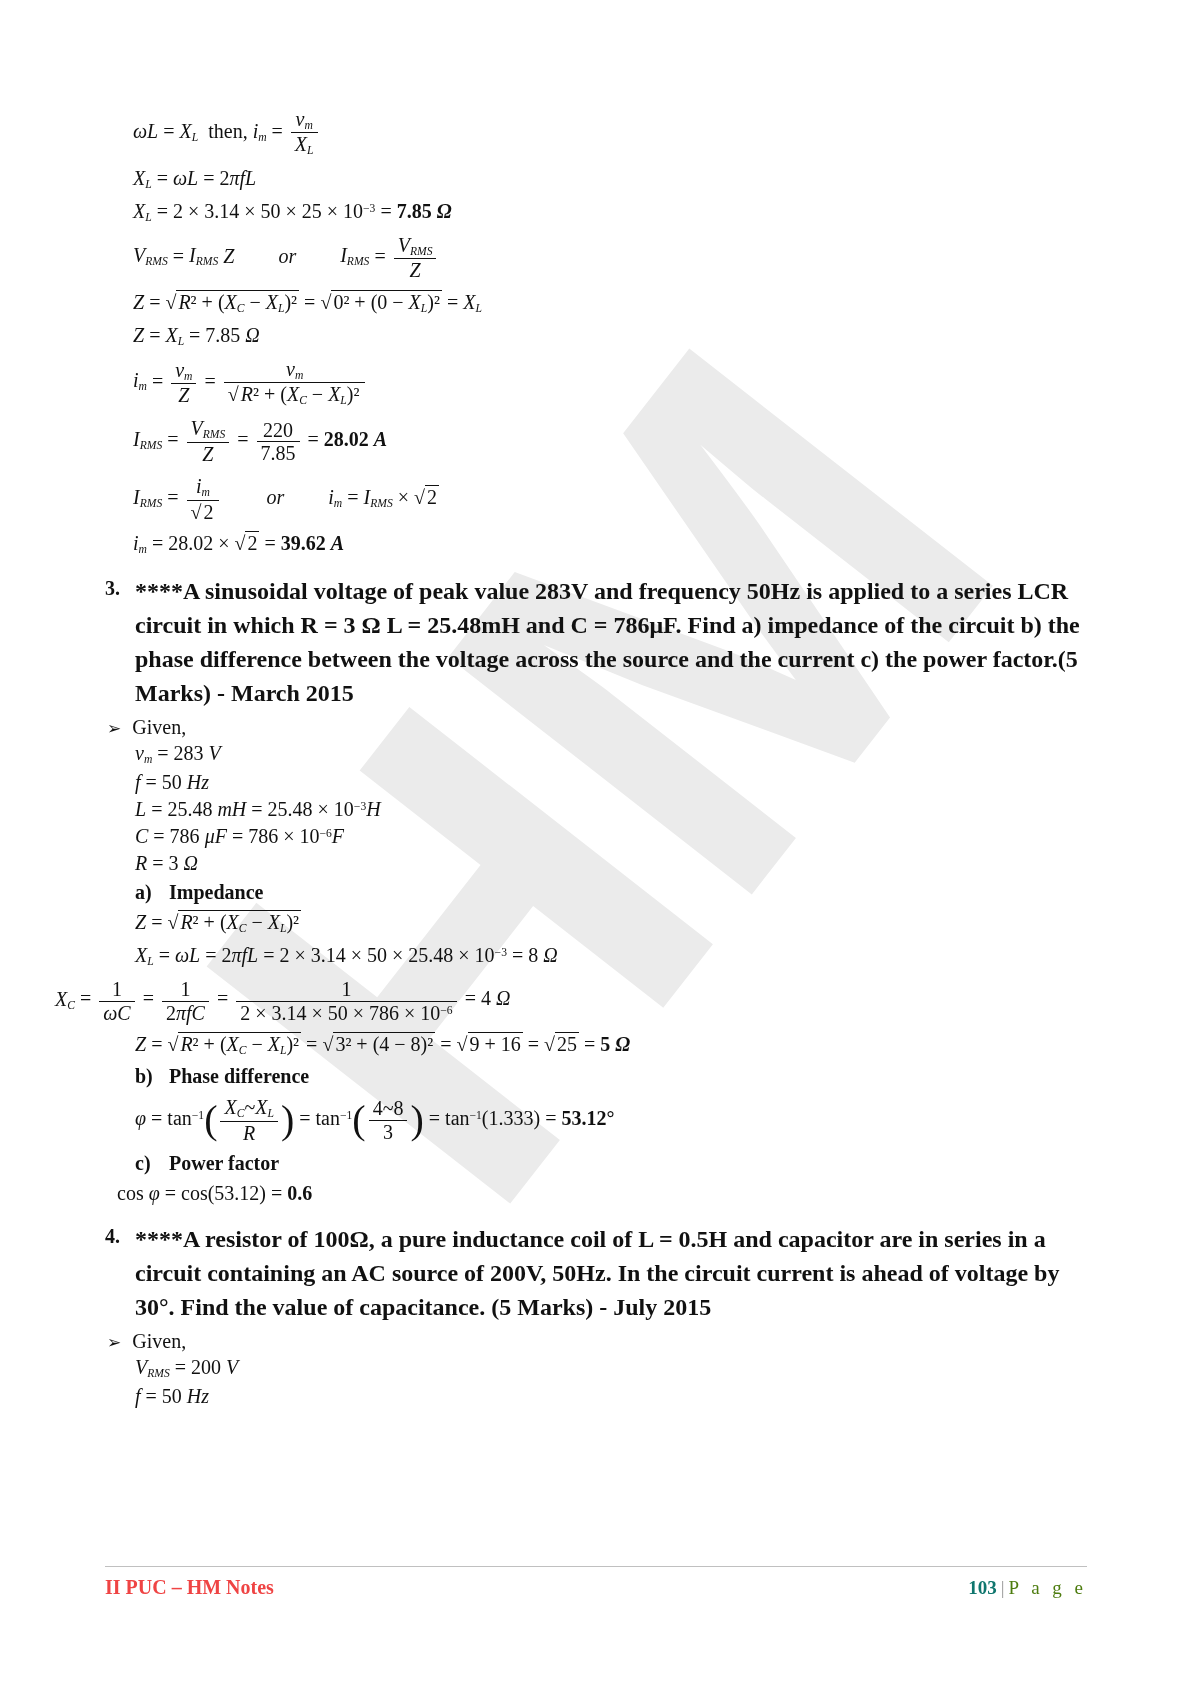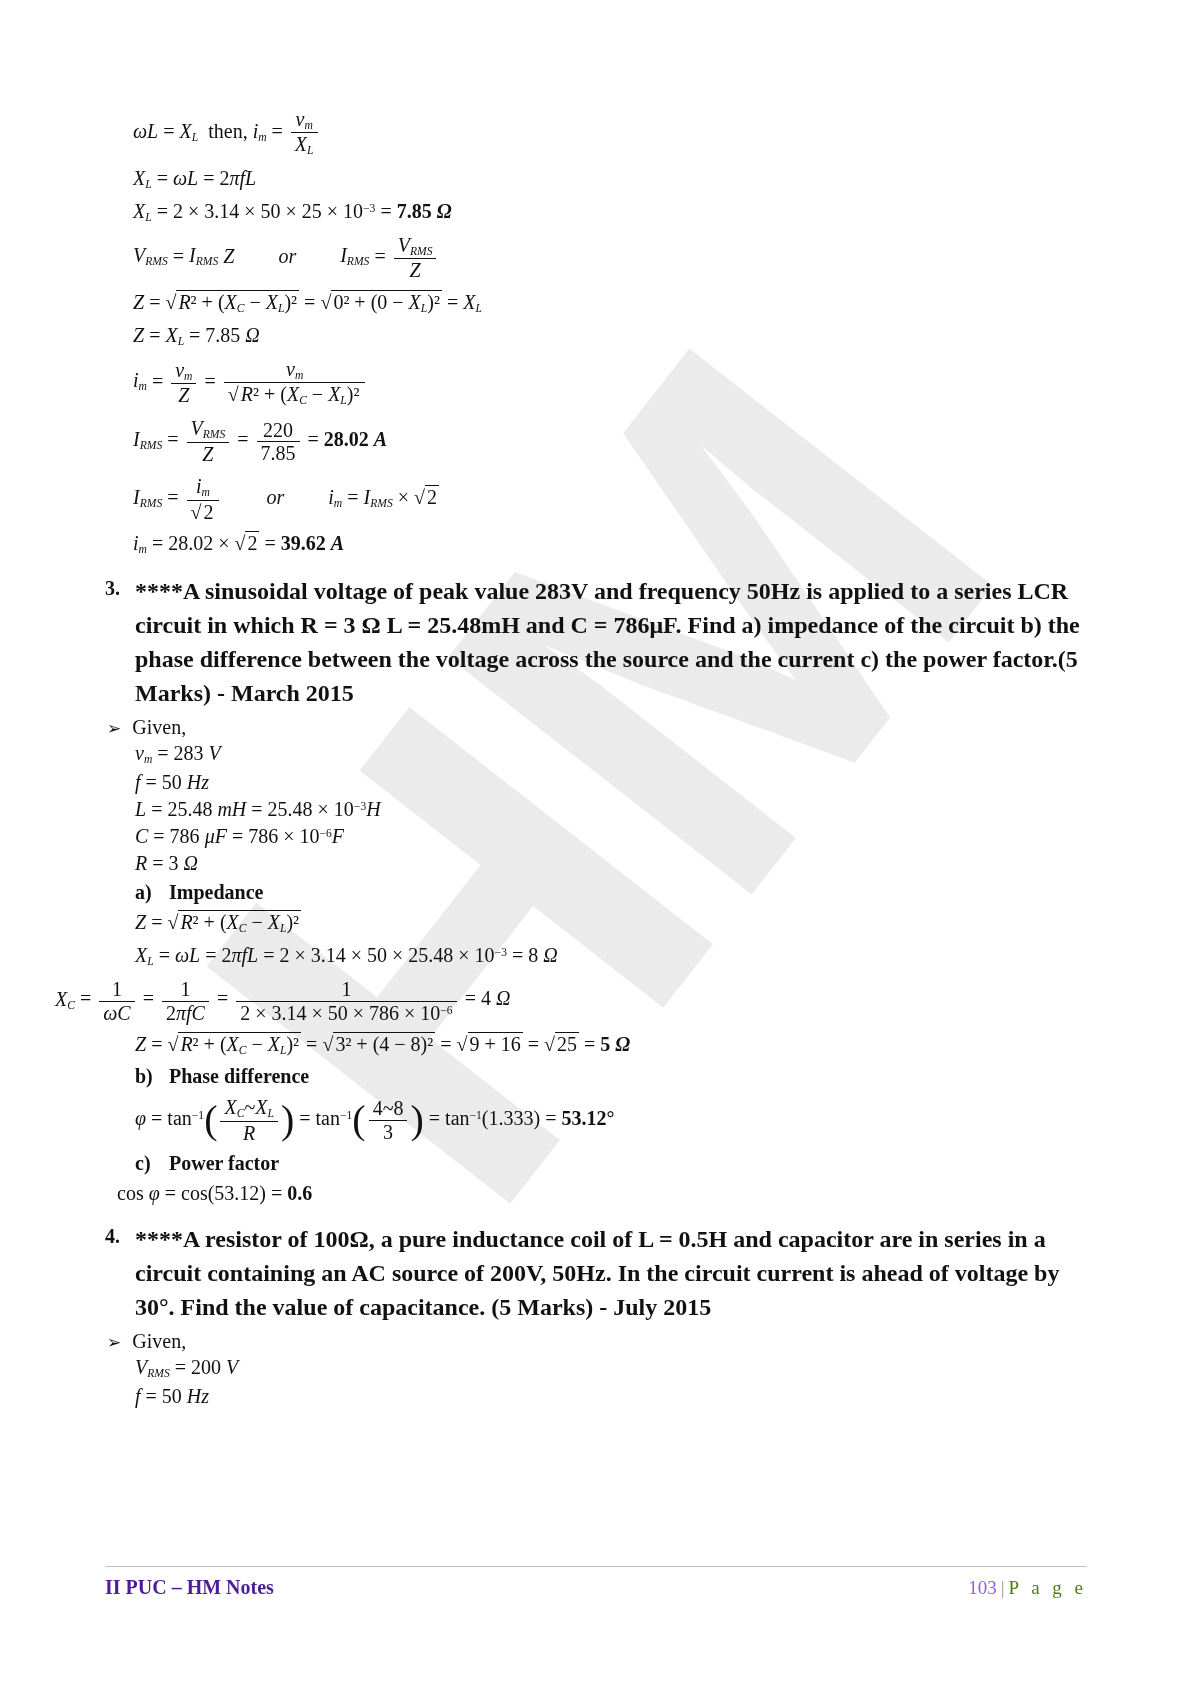--- a/index.html
+++ b/index.html
@@ -31,23 +31,23 @@
   .bullet-row{display:flex;align-items:baseline;margin:6px 0 2px 107px;font-size:20px;}
   .bullet{font-size:17px;margin-right:11px;}
   .given-label{font-size:20px;}
   .given{margin:2px 105px 2px 135px;font-size:20px;line-height:1.24;}
   .part-row{display:flex;margin:6px 0 4px 135px;font-size:20px;font-weight:bold;}
   .plabel{width:34px;flex:none;}
   
   .footer{position:absolute;left:105px;right:103px;top:1566px;z-index:1;}
   .rule{border-top:1px solid #c0c0c0;margin-bottom:9px;}
   .frow{display:flex;justify-content:space-between;align-items:baseline;}
-  .fleft{font-weight:bold;font-size:20px;color:#4c1d95;}
+  .fleft{font-weight:bold;font-size:20px;color:#ef4444;}
   .fright{font-size:19px;}
-  .fnum{color:#8b5cf6;font-weight:normal;}
+  .fnum{color:#0f766e;font-weight:bold;}
   .fsep{color:#999;margin:0 4px;}
   .fword{color:#4d7c0f;letter-spacing:4px;}
 </style>
 </head>
 <body>
 
 <div class="page">
   <div class="watermark">HM</div>
 
   <div class="content">

